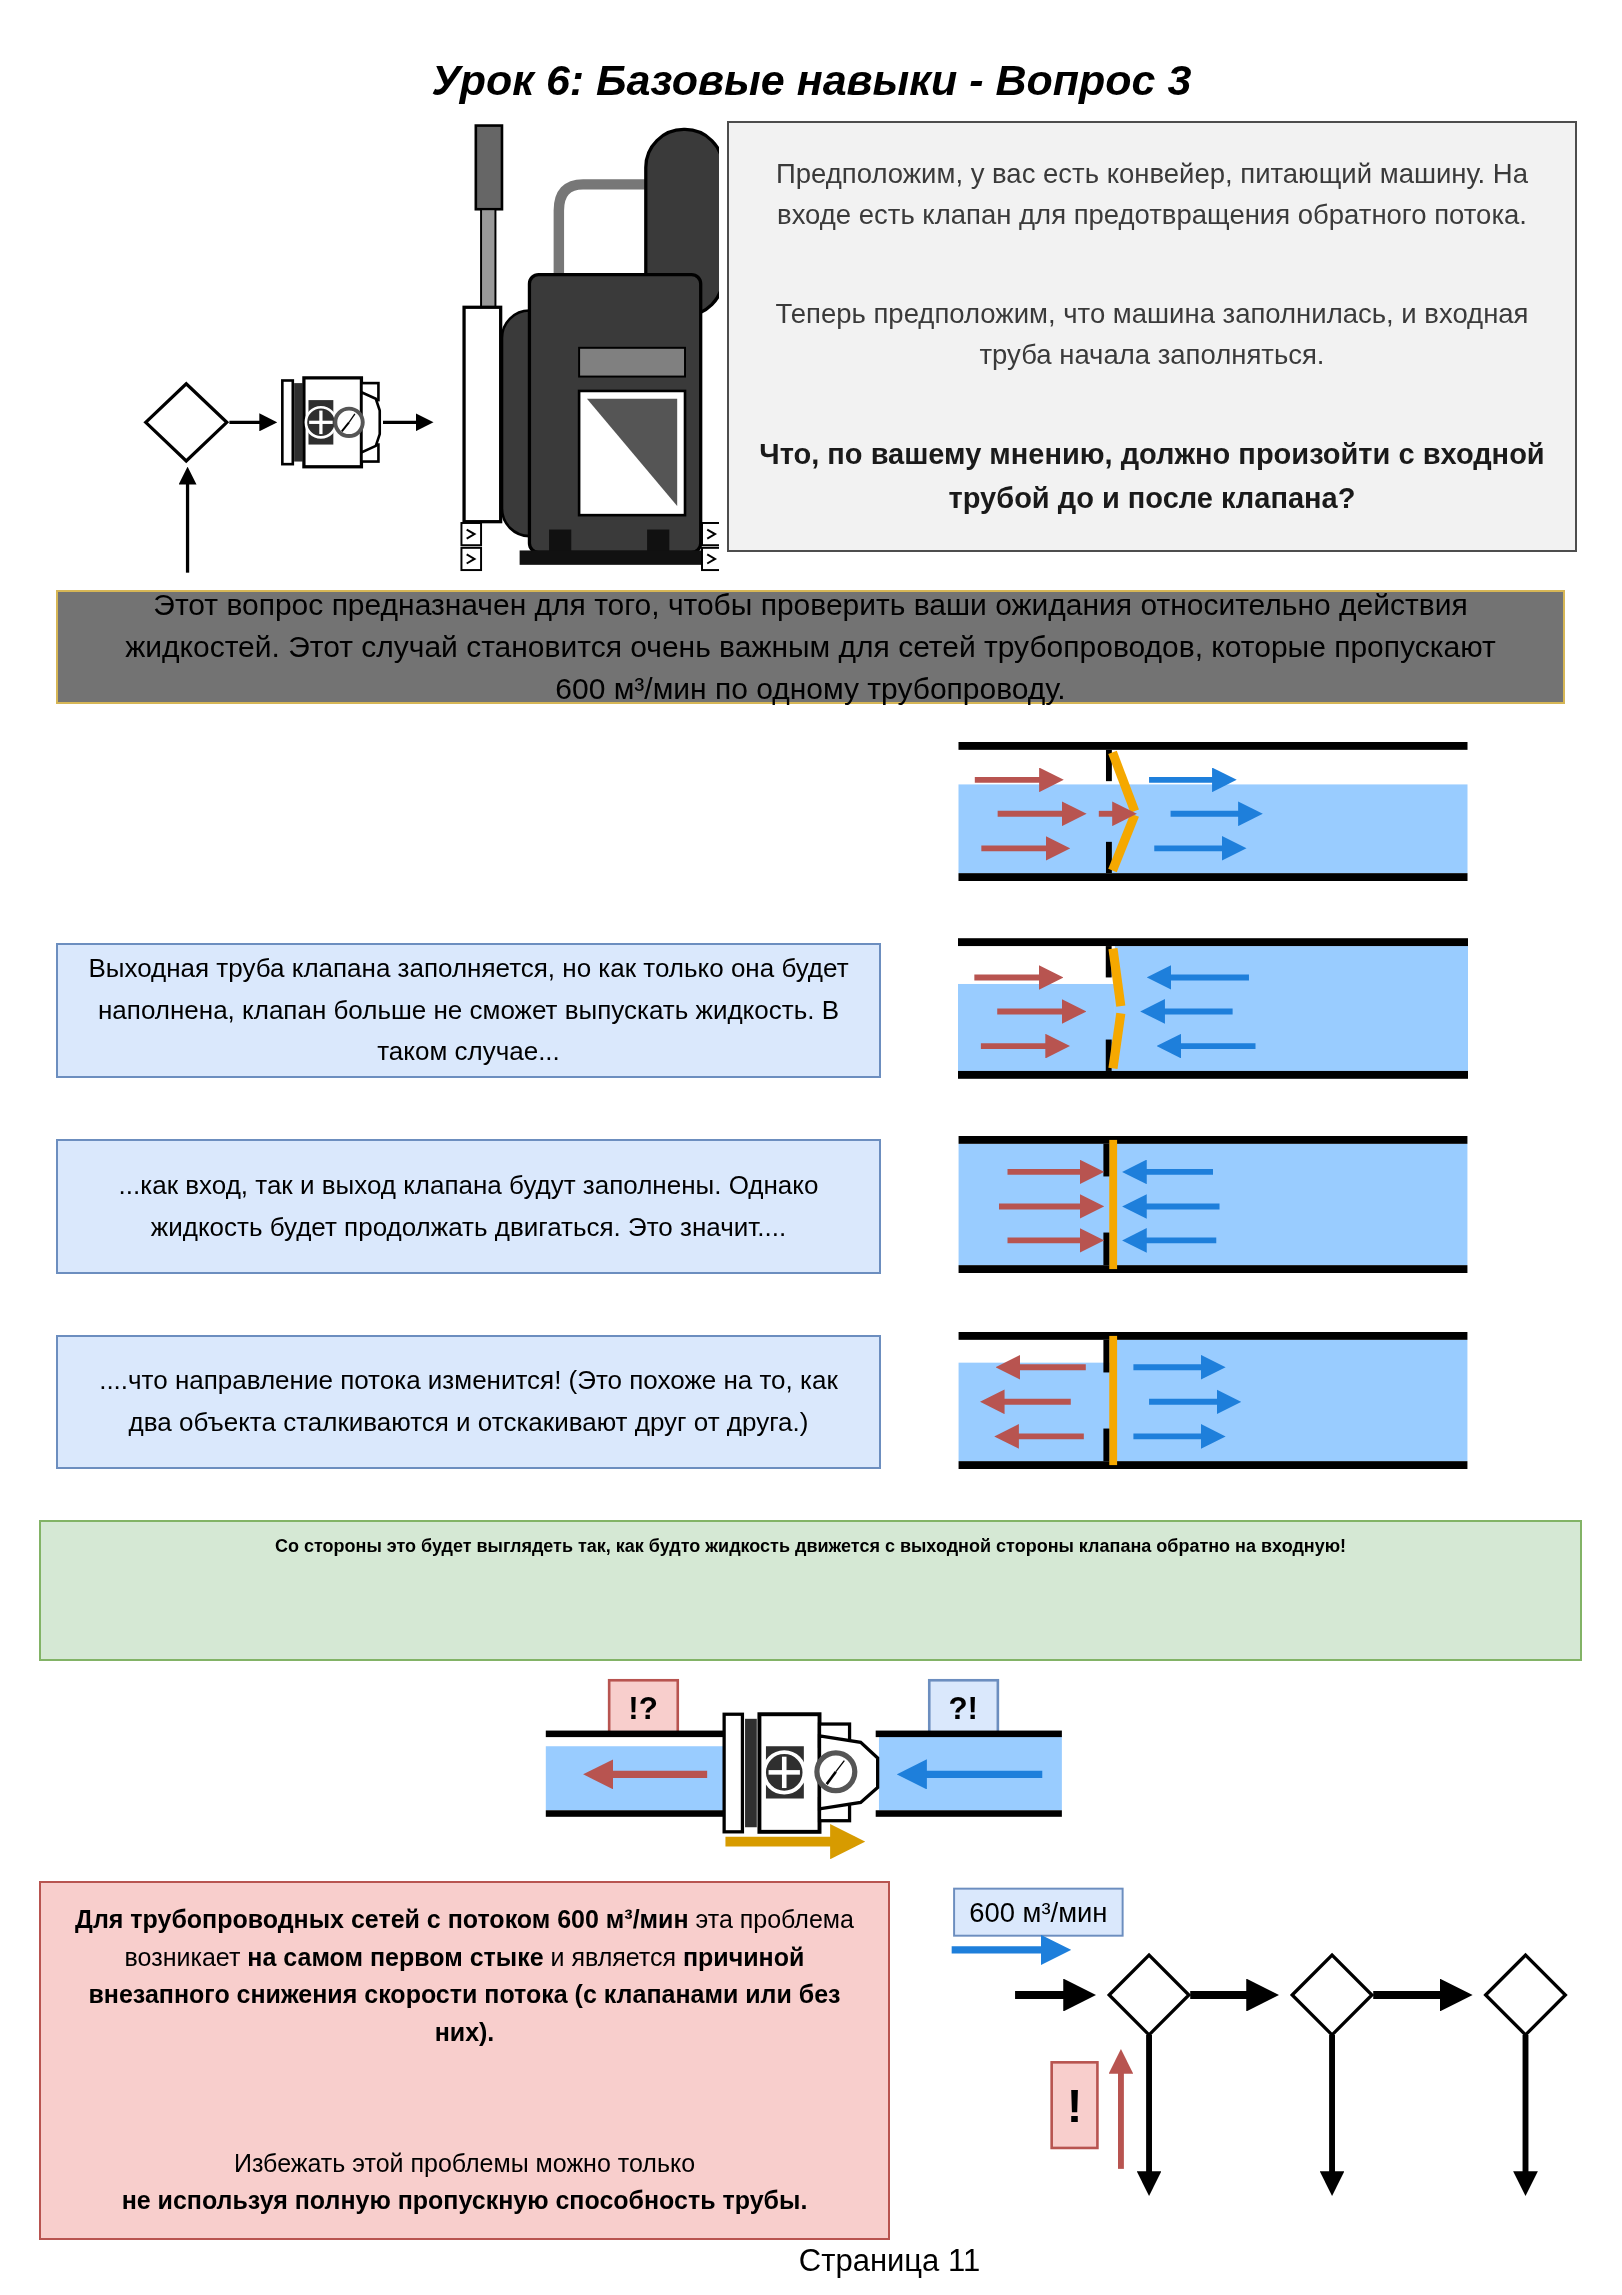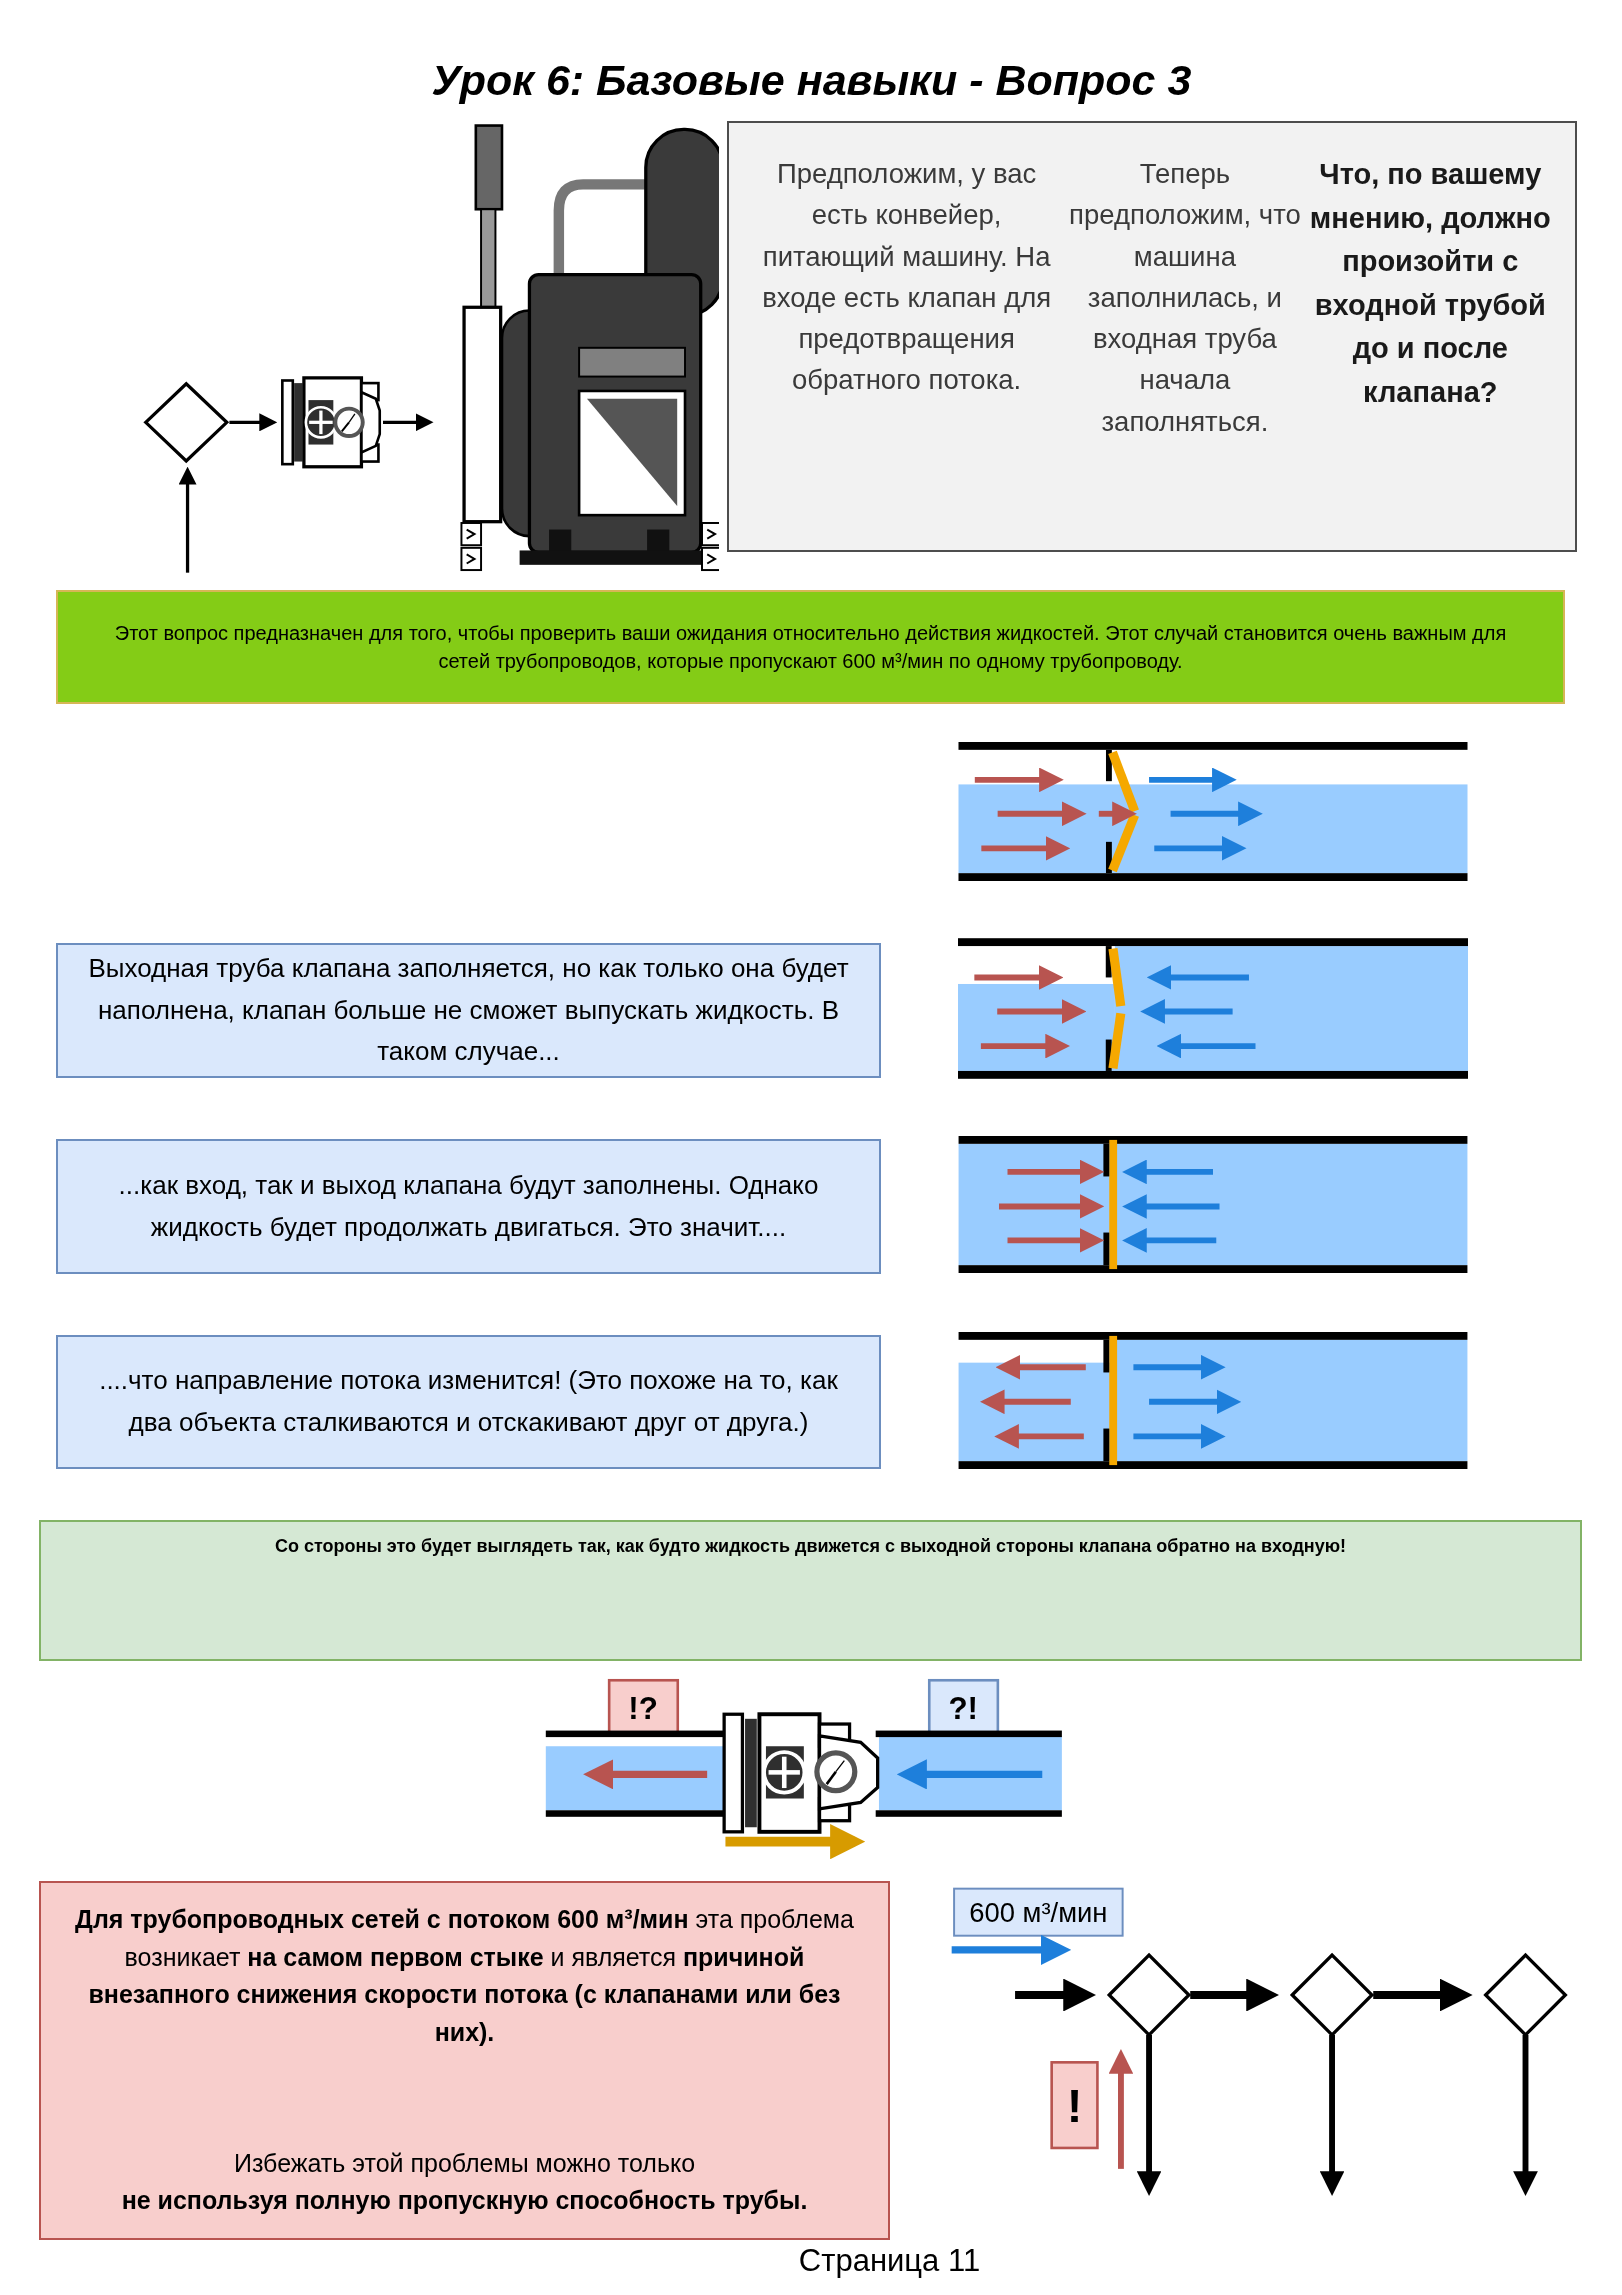--- a/index.html
+++ b/index.html
@@ -3,27 +3,27 @@
 <meta charset="utf-8">
 <style>
   html,body{margin:0;padding:0;background:#ffffff;}
   .page{position:relative;width:1623px;height:2295px;background:#ffffff;
         font-family:"Liberation Sans",sans-serif;overflow:hidden;}
   .abs{position:absolute;}
   .page-title{left:0;top:27.5px;width:100%;text-align:center;
               font-size:43px;font-weight:bold;font-style:italic;color:#000;}
   .question-box{left:727px;top:121px;width:850px;height:431px;box-sizing:border-box;
                 background:#f2f2f2;border:2.6px solid #4d4d4d;padding:30px 17px;
-                display:flex;flex-direction:row;justify-content:space-between;
+                display:flex;flex-direction:column;justify-content:space-between;
                 text-align:center;color:#3a3a3a;font-size:27.5px;line-height:1.5;}
   .question-box p{margin:0;}
   .question-box .q-final{font-weight:bold;color:#1a1a1a;font-size:29px;}
   .note-box{left:56px;top:590px;width:1509px;height:114px;box-sizing:border-box;
-            background:#84cc16;border:2px solid #d6b656;display:flex;align-items:center;
-            justify-content:center;text-align:center;font-size:20px;line-height:1.4;
+            background:#737373;border:2px solid #d6b656;display:flex;align-items:center;
+            justify-content:center;text-align:center;font-size:30px;line-height:1.4;
             color:#000;padding:3.9px 46px;}
   .step-box{left:56px;width:825px;box-sizing:border-box;background:#dae8fc;
             border:2px solid #6c8ebf;display:flex;align-items:center;justify-content:center;
             text-align:center;font-size:26px;line-height:1.6;color:#000;padding:6.5px 29px;}
   .answer-box{left:39px;top:1520px;width:1543px;height:141px;box-sizing:border-box;
               background:#d5e8d4;border:2px solid #82b366;text-align:center;color:#000;
               padding:10.5px 26px;}
   .answer-box .a-intro{font-size:25px;margin:3.9px 0 15.7px 0;}
   .answer-box .a-main{font-size:18px;font-weight:bold;line-height:1.45;margin:0;}
   .warning-box{left:39px;top:1881px;width:851px;height:359px;box-sizing:border-box;

